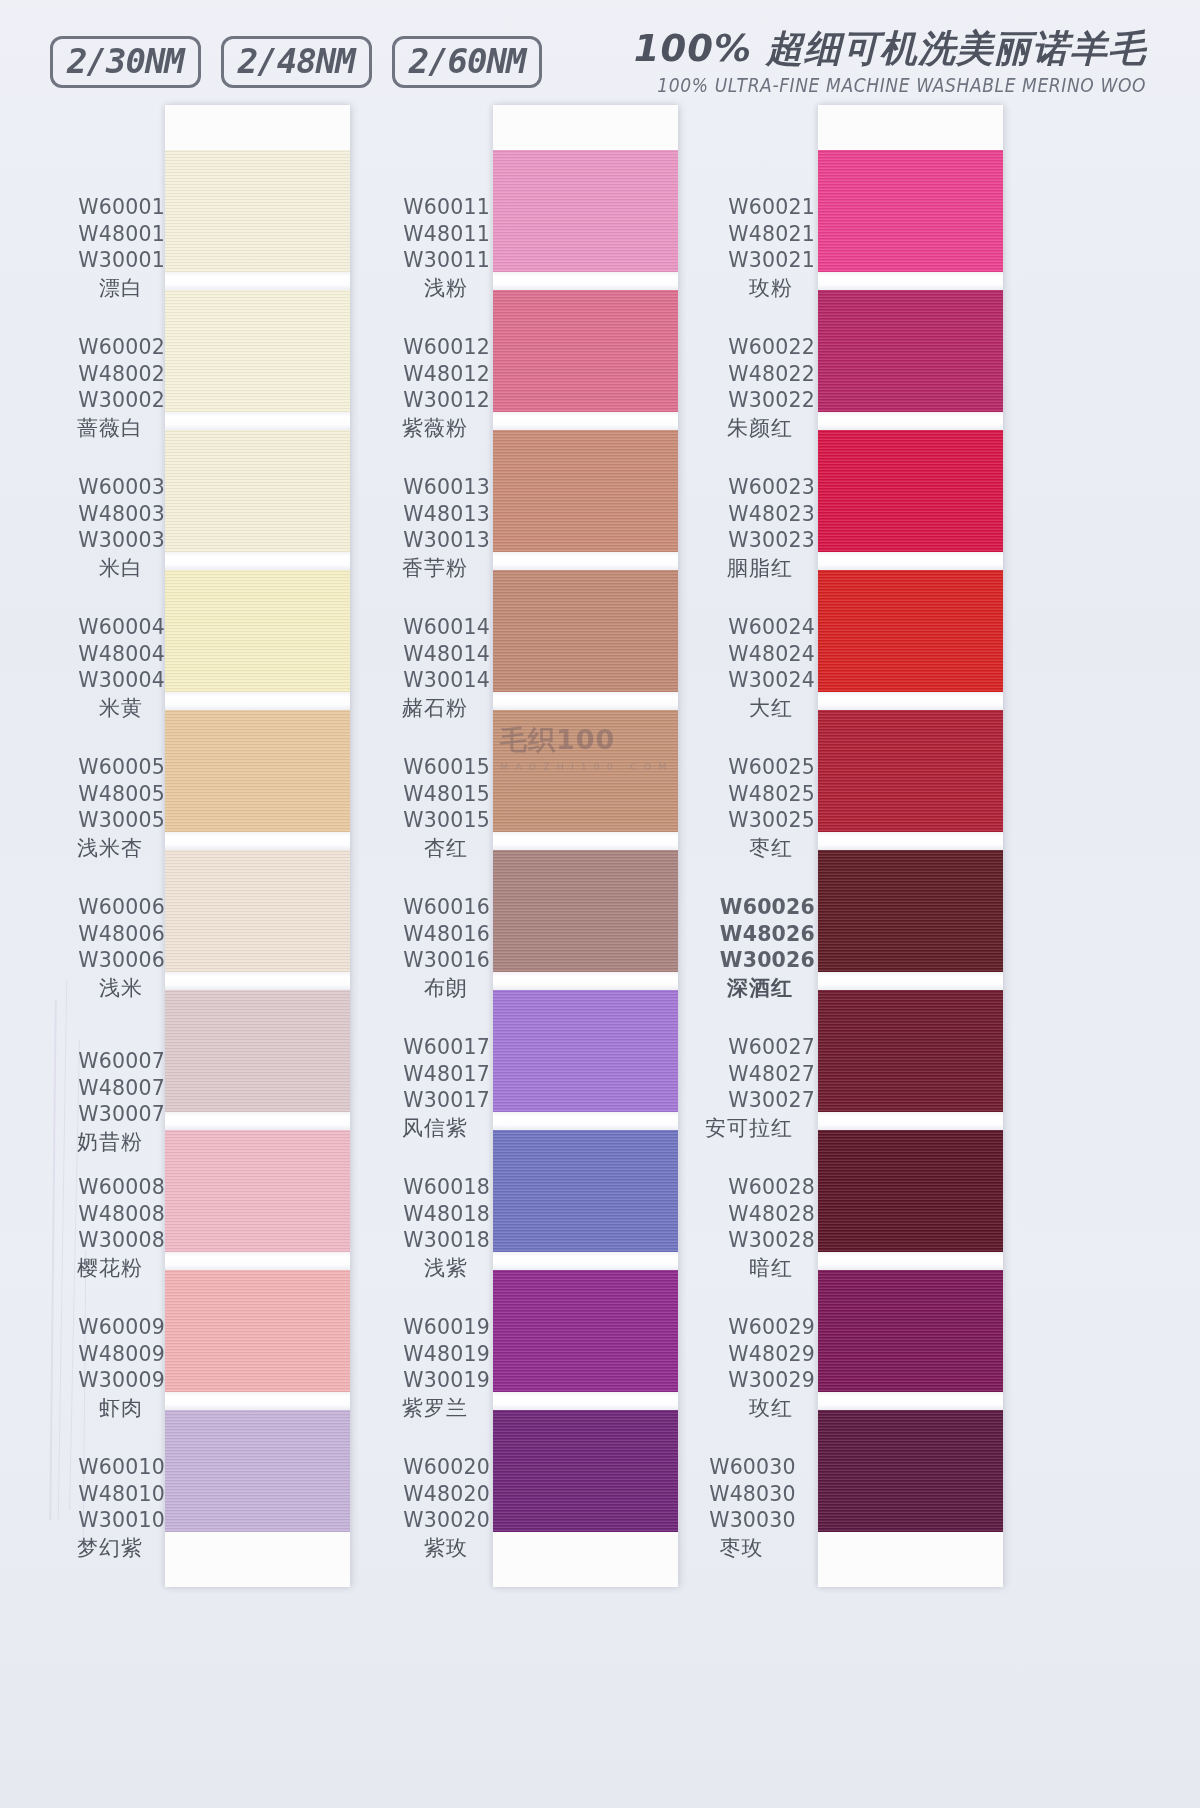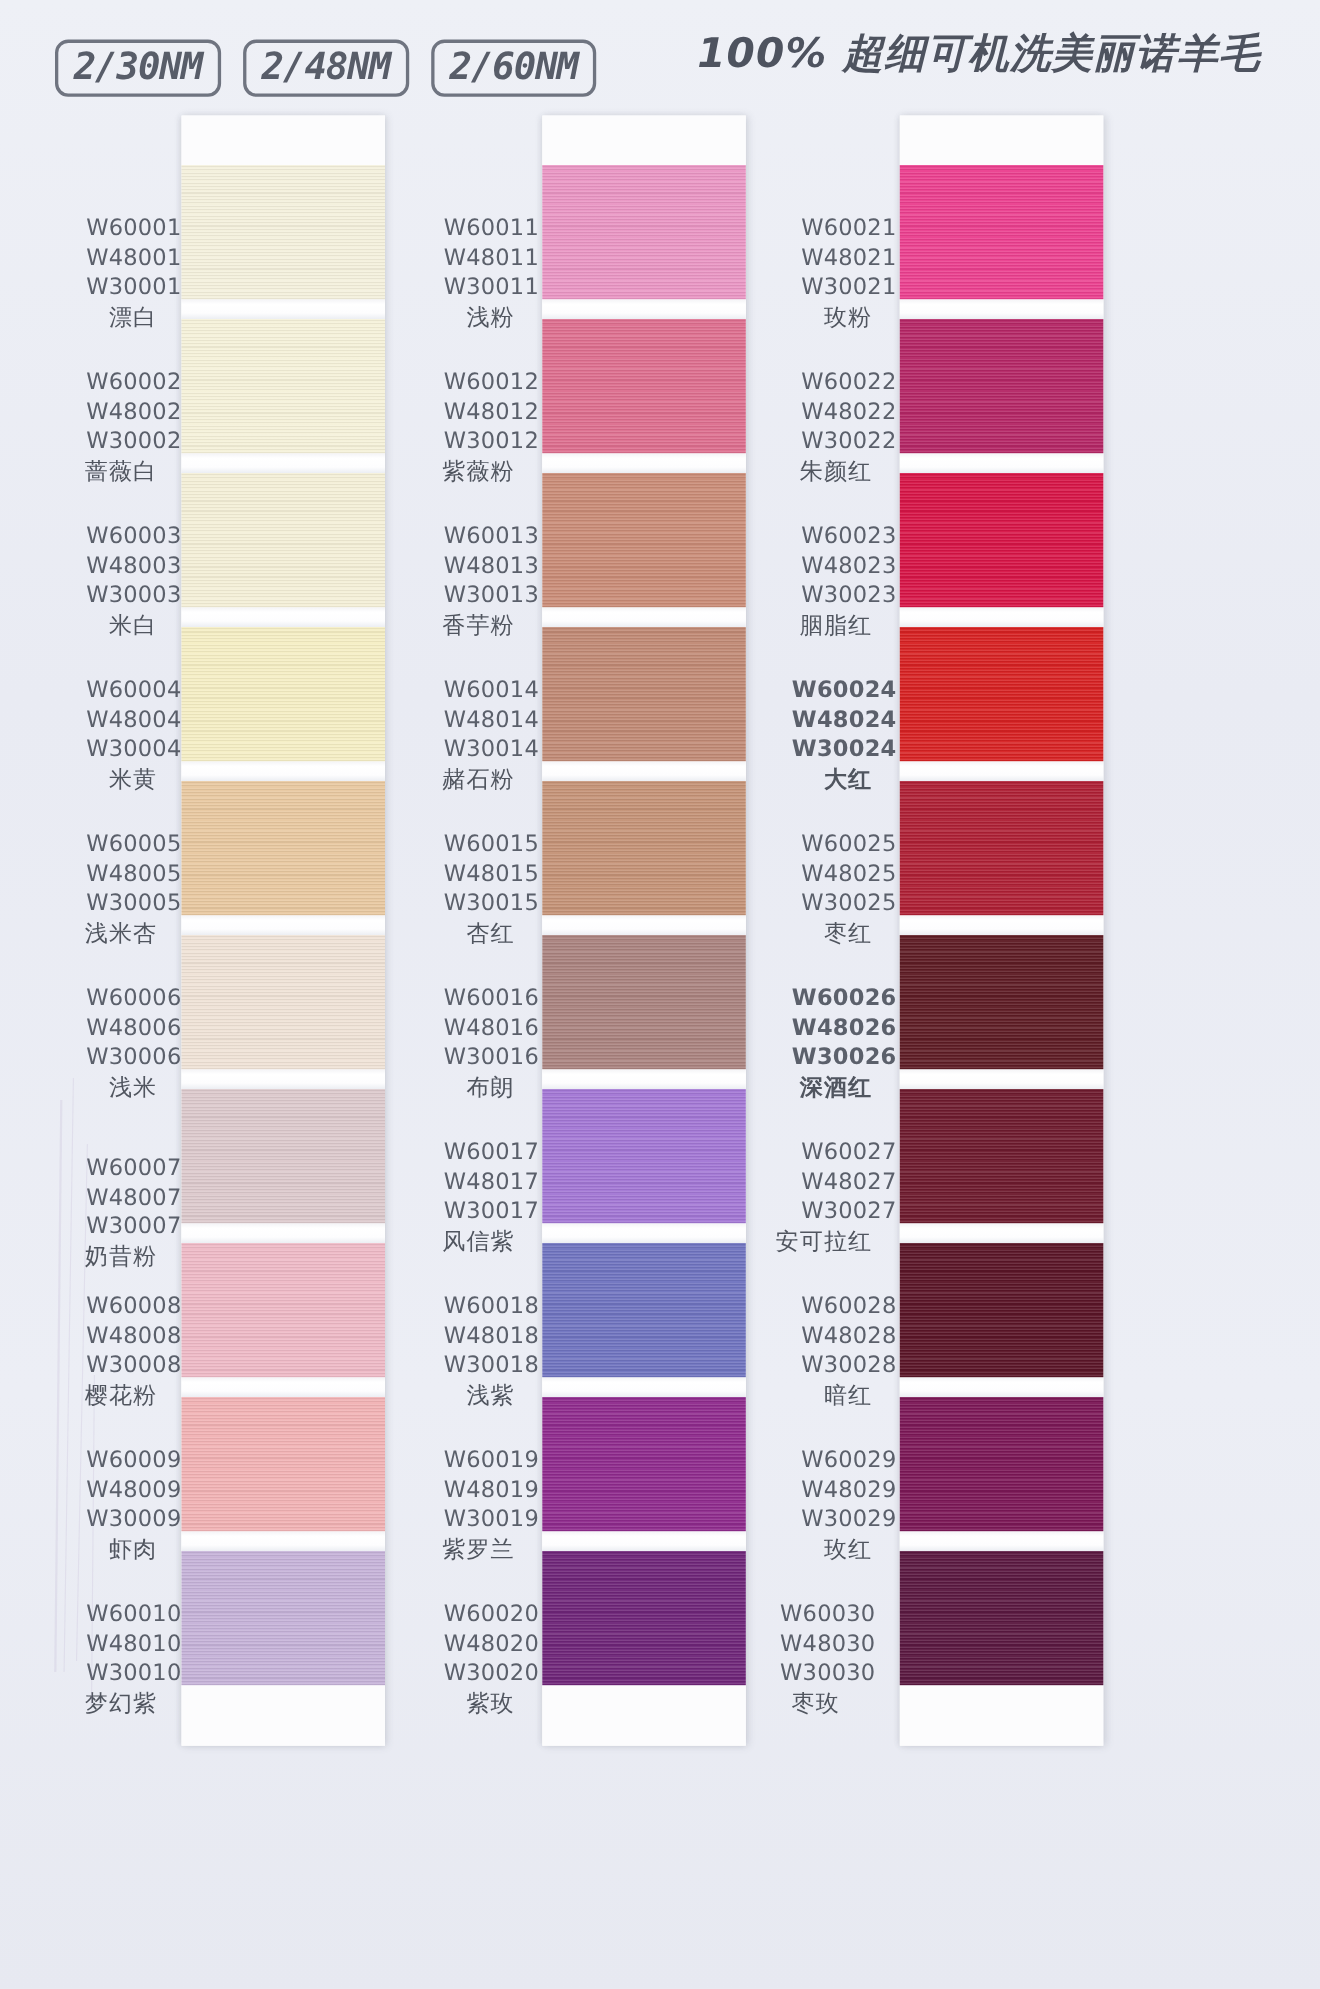--- a/index.html
+++ b/index.html
@@ -133,20 +133,21 @@
 <div id="card">
 
   <div id="header">
     <div class="gauge-row">
       <div class="gauge">2/30NM</div>
       <div class="gauge">2/48NM</div>
       <div class="gauge">2/60NM</div>
     </div>
     <div class="title-block">
       <div class="title-cn">100% 超细可机洗美丽诺羊毛</div>
+      <div class="title-en">100% ULTRA-FINE MACHINE WASHABLE MERINO WOO</div>
     </div>
   </div>
 
   <div class="column" id="col-0">
       <div class="labels">
         <div class="entry" style="top: 194px;">
           <span class="code">W60001</span>
           <span class="code">W48001</span>
           <span class="code">W30001</span>
           <span class="cname">漂白</span>
@@ -370,21 +371,21 @@
           <span class="code">W48022</span>
           <span class="code">W30022</span>
           <span class="cname">朱颜红</span>
         </div>
         <div class="entry" style="top: 474px;">
           <span class="code">W60023</span>
           <span class="code">W48023</span>
           <span class="code">W30023</span>
           <span class="cname">胭脂红</span>
         </div>
-        <div class="entry" style="top: 614px; font-weight: bold;">
+        <div class="entry" style="top: 614px;">
           <span class="code">W60024</span>
           <span class="code">W48024</span>
           <span class="code">W30024</span>
           <span class="cname">大红</span>
         </div>
         <div class="entry" style="top: 754px;">
           <span class="code">W60025</span>
           <span class="code">W48025</span>
           <span class="code">W30025</span>
           <span class="cname">枣红</span>
@@ -458,18 +459,22 @@
           <div class="yarn"></div>
         </div>
         <div class="gapwhite" style="height: 18px;"></div>
         <div class="swatch" style="height: 122px; background: rgb(90, 24, 64);">
           <div class="yarn"></div>
         </div>
         <div class="strip-cap bottom"></div>
       </div>
     </div>
 
+  <div id="watermark">
+    <div class="wm-top">毛织100</div>
+    <div class="wm-bot">M A O Z H I  1 0 0 . C O M</div>
+  </div>
 
 <div class="scratch" style="left: 52px; top: 1000px; width: 2px; height: 520px; transform: rotate(0.6deg);"></div>
     <div class="scratch" style="left: 62px; top: 980px; width: 1px; height: 540px; transform: rotate(0.9deg);"></div>
     <div class="scratch" style="left: 74px; top: 1040px; width: 1px; height: 470px; transform: rotate(1.2deg);"></div>
     <div class="scratch" style="left: 84px; top: 1250px; width: 1px; height: 300px; transform: rotate(0.5deg);"></div>
   </div>
 
 </body></html>

